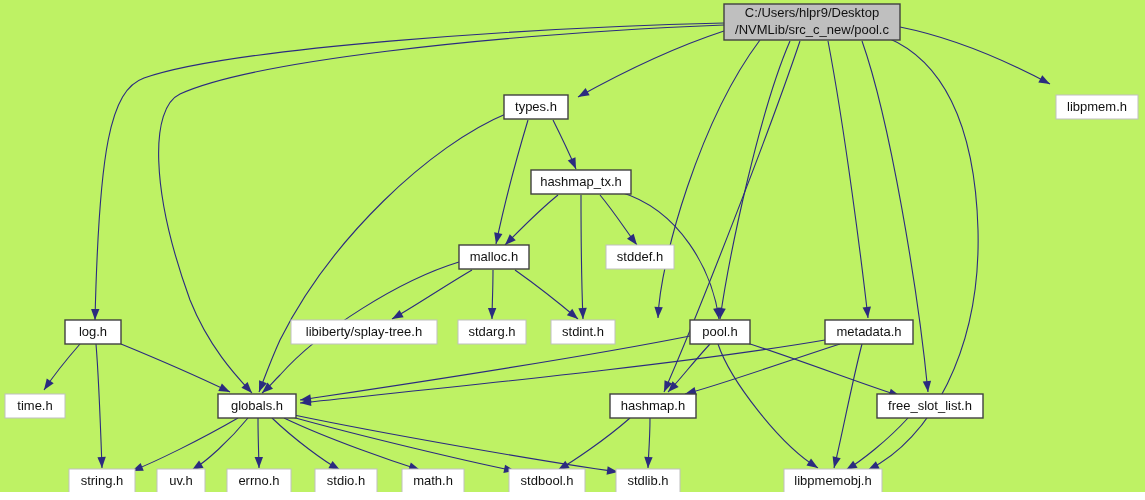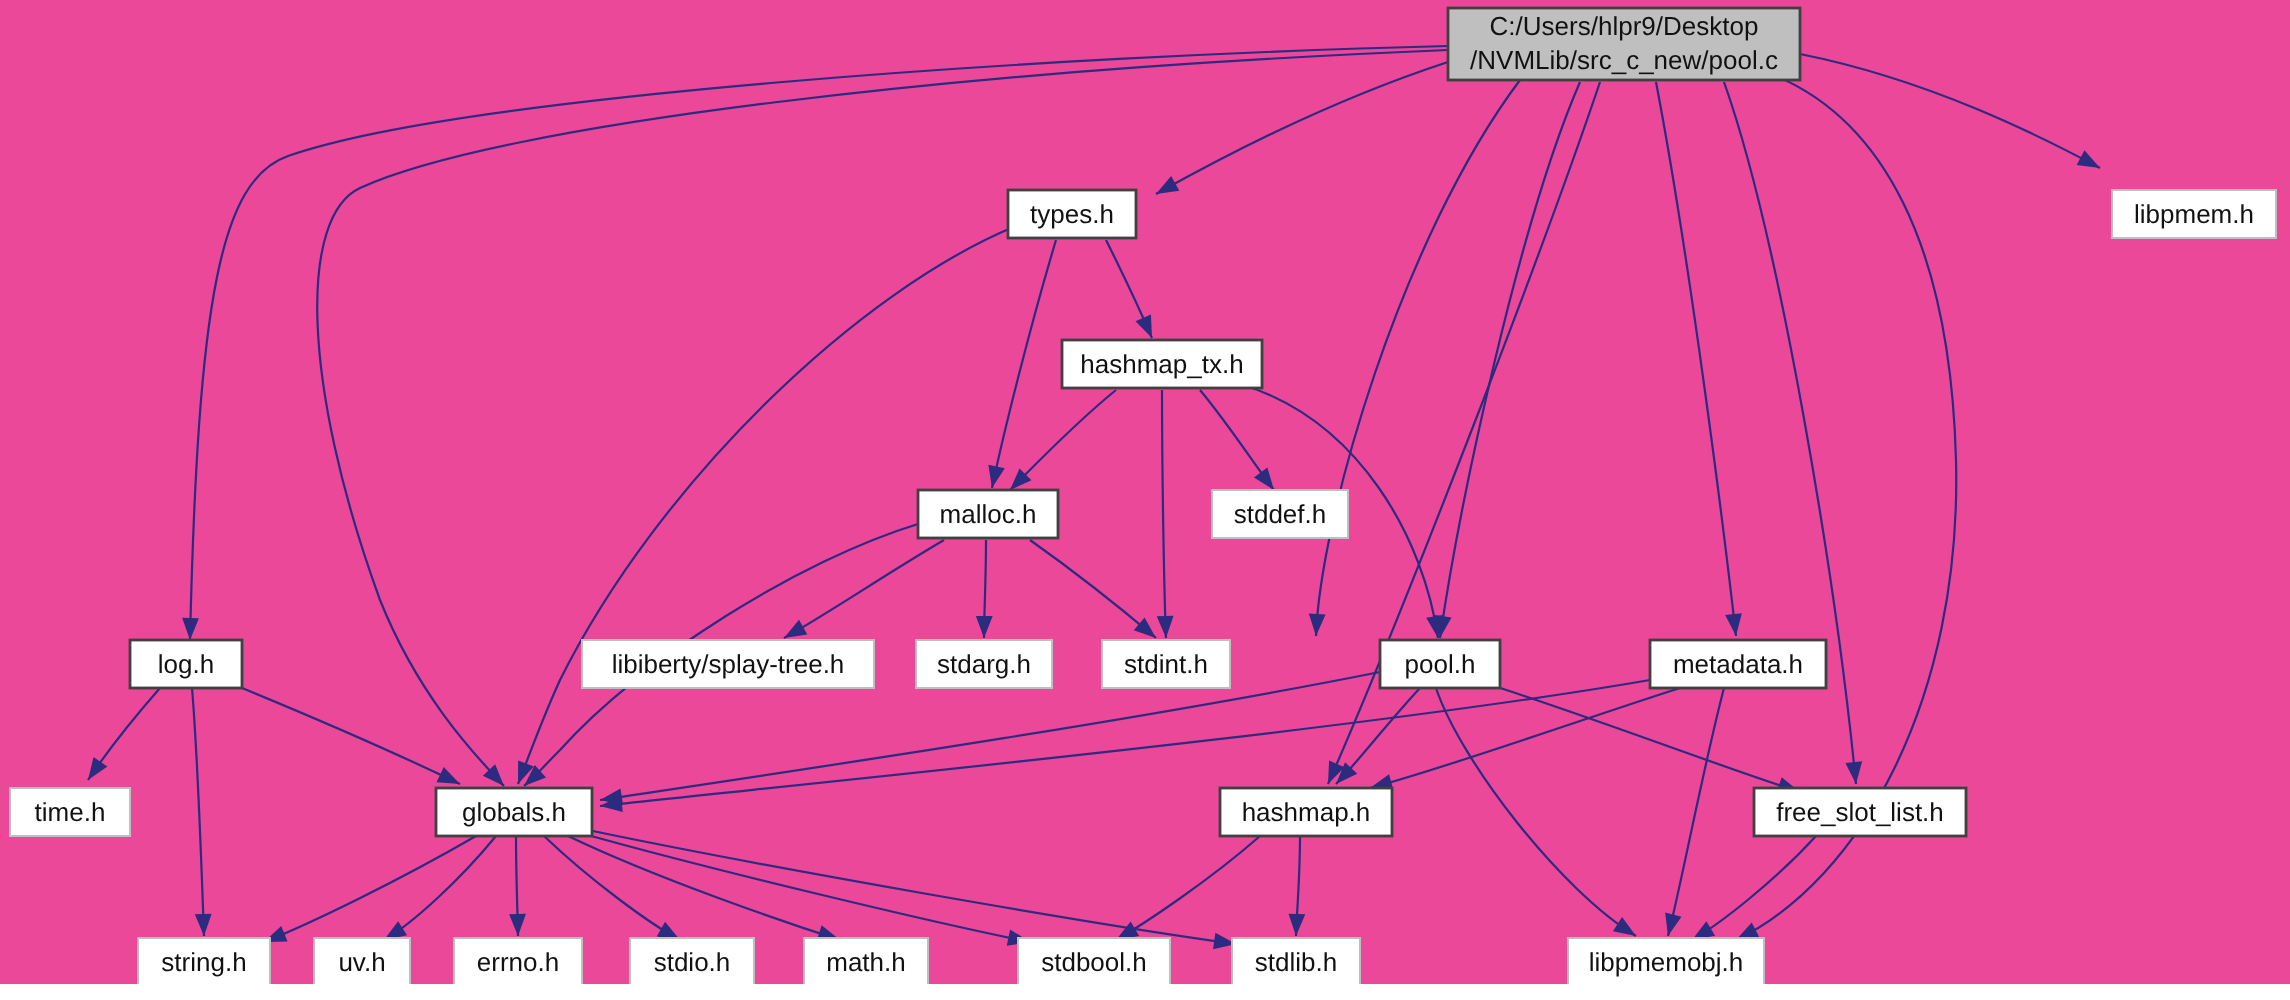--- a/index.html
+++ b/index.html
@@ -4,21 +4,21 @@
 <style>
   html, body {
     margin: 0;
     padding: 0;
     background: #ffffff;
   }
   #graph-root {
     position: relative;
     width: 1145px;
     height: 492px;
-    background: #ec4899;
+    background: #bef264;
     font-family: "Liberation Sans", sans-serif;
     overflow: hidden;
   }
   svg#graph-svg {
     position: absolute;
     left: 0;
     top: 0;
     width: 1145px;
     height: 500px;
     display: block;

